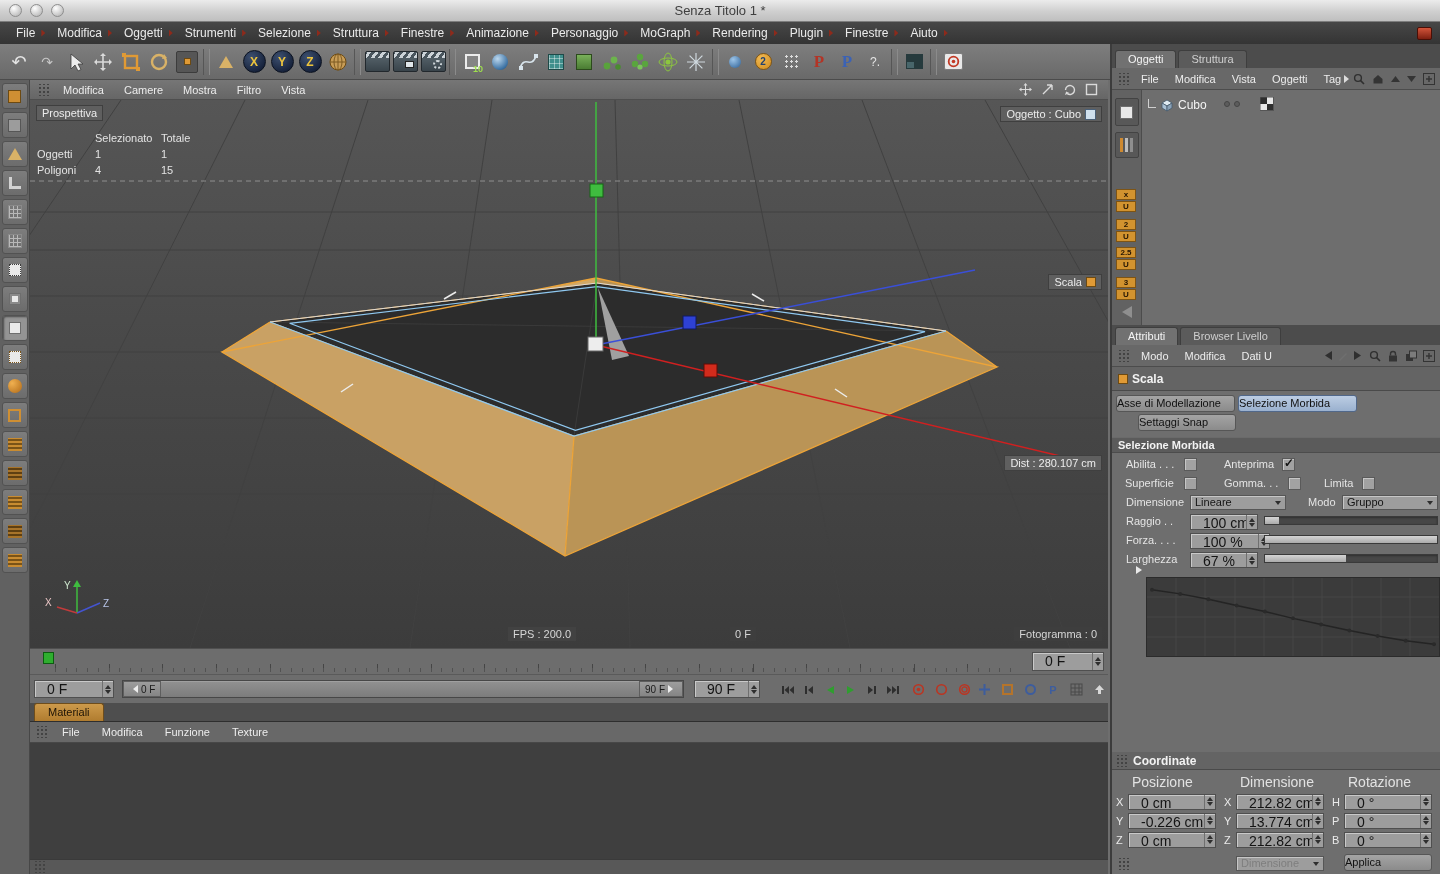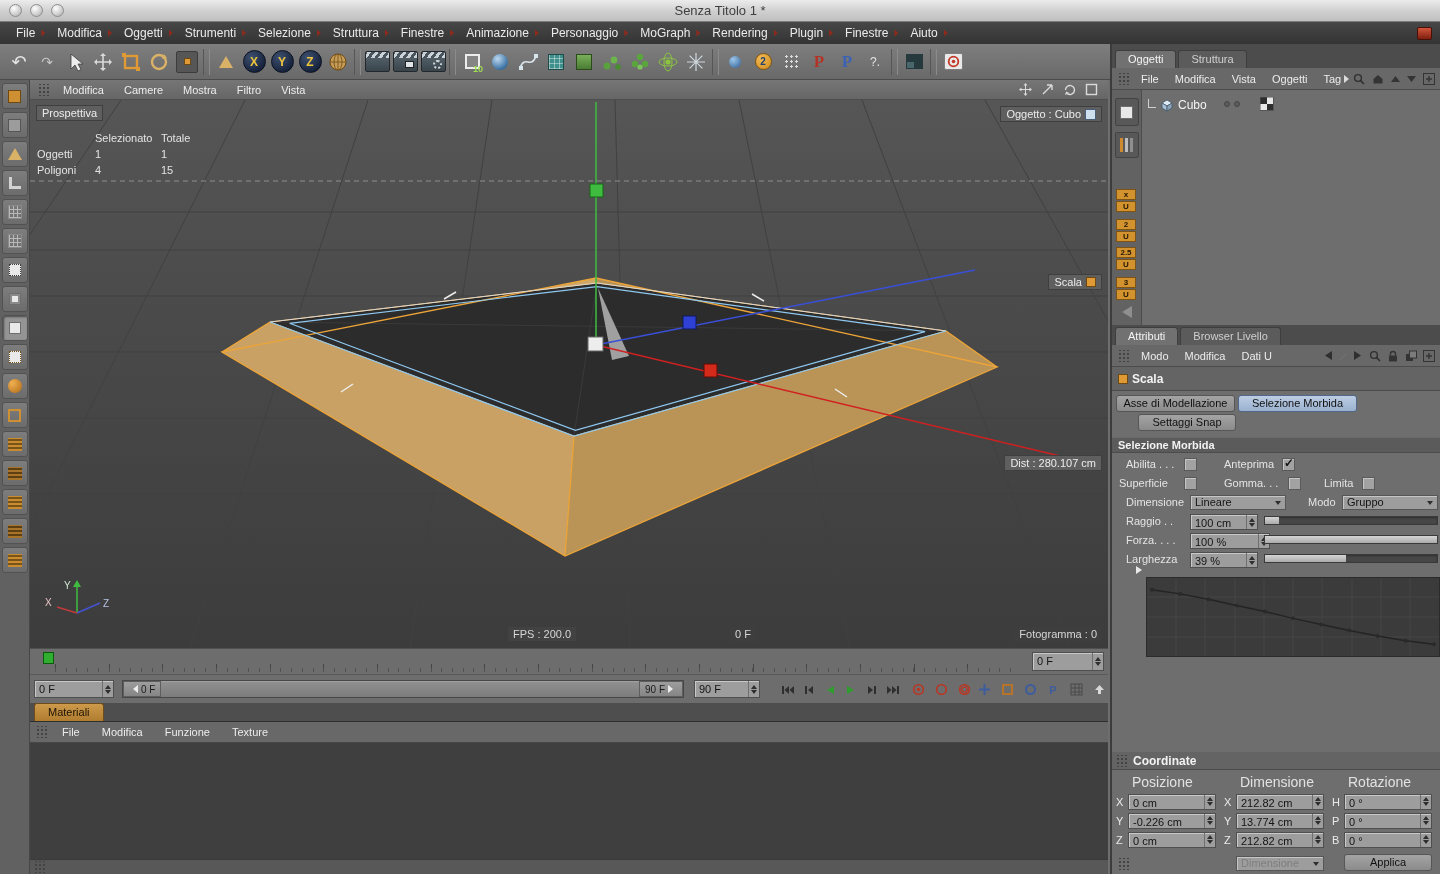--- a/index.html
+++ b/index.html
@@ -69,21 +69,21 @@
 .vp-info .c1{width:58px}.vp-info .c2{width:66px}.vp-info .c3{width:40px}
 .minisq{width:10px;height:10px;background:#e09a35;border:1px solid #6d4a12;flex:0 0 auto}
 .minicube{width:11px;height:11px;background:#cfe0ee;border:1px solid #4a6078;flex:0 0 auto}
 
 #ruler{position:absolute;left:30px;top:648px;width:1078px;height:26px;background:#6d6d6d;border-top:1px solid #4f4f4f}
 .playhead{position:absolute;left:13px;top:3px;width:11px;height:12px;background:#2fae2f;border:1px solid #0c5c10}
 .tick-labels{position:absolute;left:21px;top:2px;width:968px;display:flex;justify-content:space-between;color:#1f1f1f;font-size:11px}
 .ticks-min{position:absolute;left:25px;top:19px;width:966px;height:4px;background:repeating-linear-gradient(90deg,#525252 0 1px,transparent 1px 10.73px)}
 .ticks-maj{position:absolute;left:25px;top:15px;width:966px;height:8px;background:repeating-linear-gradient(90deg,#454545 0 1px,transparent 1px 53.66px)}
 .field{display:flex;align-items:stretch;background:#9d9d9d;border:1px solid #4f4f4f;box-shadow:inset 1px 1px 0 #c9c9c9}
-.field .val{flex:1;color:#141414;font-size:11px;line-height:16px;padding-left:4px;white-space:nowrap;overflow:hidden}
+.field .val{flex:1;color:#141414;font-size:14px;line-height:16px;padding-left:12px;white-space:nowrap;overflow:hidden}
 .spin{width:11px;border-left:1px solid #6f6f6f;display:flex;flex-direction:column;align-items:center;justify-content:center}
 .spin b.up{width:0;height:0;border:3px solid transparent;border-bottom:4px solid #2e2e2e;margin-bottom:1px}
 .spin b.dn{width:0;height:0;border:3px solid transparent;border-top:4px solid #2e2e2e}
 #transport{position:absolute;left:30px;top:674px;width:1078px;height:29px;background:#6d6d6d;border-top:1px solid #5a5a5a}
 .range{position:absolute;left:92px;top:5px;width:562px;height:18px;background:#585858;border:1px solid #474747;display:flex}
 .rh{background:linear-gradient(#9d9d9d,#858585);border:1px solid #5e5e5e;font-size:10px;color:#1a1a1a;display:flex;align-items:center;gap:3px;padding:0 5px}
 .tri-l{width:0;height:0;border:4px solid transparent;border-right:5px solid #ececec}
 .tri-r{width:0;height:0;border:4px solid transparent;border-left:5px solid #ececec}
 .rmid{flex:1;background:linear-gradient(#909090,#7c7c7c);border-top:1px solid #a0a0a0}
 .pbgroup{position:absolute;display:flex;gap:1px;align-items:center}
@@ -109,21 +109,21 @@
 .ub{width:20px;height:11px;background:#d2932f;border:1px solid #7e5414;color:#241503;font-size:8px;line-height:9px;text-align:center;margin:1px auto;font-weight:bold}
 .ubpair{position:absolute;left:4px}
 .stile{width:24px;height:28px;margin:0 auto;background:#585858;border:1px solid #434343;border-radius:2px;display:flex;align-items:center;justify-content:center}
 .flattri{position:absolute;left:4px;width:0;height:0;border:6px solid transparent;border-right:10px solid #8f8f8f}
 .objrow{position:absolute;left:36px;top:53px;display:flex;align-items:center;height:16px}
 .treeL{width:8px;height:9px;border-left:1px solid #cfcfcf;border-bottom:1px solid #cfcfcf;margin-right:4px;margin-top:-4px}
 .vdot{width:6px;height:6px;border-radius:50%;background:#5c5c5c;border:1px solid #454545}
 .sect{position:absolute;left:0;width:330px;height:16px;background:#5b5b5b;border-top:1px solid #6a6a6a;border-bottom:1px solid #4c4c4c;font-weight:bold;color:#f2f2f2;font-size:11px;line-height:15px;padding-left:6px}
 .hdr{position:absolute;left:0;width:330px;height:24px;background:#646464;border-bottom:1px solid #4a4a4a;display:flex;align-items:center}
 .hdr .t{font-weight:bold;font-size:12px;color:#f2f2f2;margin-left:4px}
-.abtn{position:absolute;height:17px;background:linear-gradient(#a4a4a4,#8b8b8b);border:1px solid #565656;border-radius:3px;font-size:11px;color:#101010;text-align:center;line-height:15px;overflow:hidden;white-space:nowrap}
+.abtn{position:absolute;height:17px;background:linear-gradient(#a4a4a4,#8b8b8b);border:1px solid #565656;border-radius:3px;font-size:11px;color:#101010;text-align:left;line-height:15px;overflow:hidden;white-space:nowrap}
 .abtn.soft{background:linear-gradient(#bccde3,#9ab1cf);border-color:#51688a}
 .plabel{position:absolute;color:#e4e4e4;font-size:11px;line-height:19px;white-space:nowrap}
 .cb{position:absolute;width:13px;height:13px;background:#a2a2a2;border:1px solid #5a5a5a;box-shadow:inset 1px 1px 0 #c6c6c6}
 .cb.checked::after{content:"\2713";position:absolute;left:1px;top:-3px;color:#131313;font-size:12px;font-weight:bold}
 .dd{position:absolute;height:15px;background:#9d9d9d;border:1px solid #565656;box-shadow:inset 1px 1px 0 #c6c6c6;font-size:11px;color:#141414;padding:0 4px;line-height:13px;white-space:nowrap}
 .dd::after{content:"";position:absolute;right:4px;top:5px;border:3.5px solid transparent;border-top:4.5px solid #2e2e2e}
 .dd.dis{color:#7e7e7e}
 .afield{position:absolute;height:16px}
 .sl{position:absolute;height:9px;background:#474747;border:1px solid #3a3a3a;box-shadow:inset 0 1px 2px #303030}
 .sl i{display:block;height:100%;background:linear-gradient(#d4d4d4,#ababab)}
@@ -860,21 +860,21 @@
   <div class="abtn soft" style="left:126px;top:351px;width:119px">Selezione Morbida</div>
   <div class="abtn" style="left:26px;top:370px;width:98px">Settaggi Snap</div>
 
   <div class="sect" style="top:393px">Selezione Morbida</div>
 
   <span class="plabel" style="left:14px;top:411px">Abilita . . .</span>
   <span class="cb" style="left:72px;top:414px"></span>
   <span class="plabel" style="left:112px;top:411px">Anteprima</span>
   <span class="cb checked" style="left:170px;top:414px"></span>
 
-  <span class="plabel" style="left:7px;top:430px">Superficie</span>
+  <span class="plabel" style="left:13px;top:430px">Superficie</span>
   <span class="cb" style="left:72px;top:433px"></span>
   <span class="plabel" style="left:112px;top:430px">Gomma. . .</span>
   <span class="cb" style="left:176px;top:433px"></span>
   <span class="plabel" style="left:212px;top:430px">Limita</span>
   <span class="cb" style="left:250px;top:433px"></span>
 
   <span class="plabel" style="left:14px;top:449px">Dimensione</span>
   <span class="dd" style="left:78px;top:451px;width:96px">Lineare</span>
   <span class="plabel" style="left:196px;top:449px">Modo</span>
   <span class="dd" style="left:230px;top:451px;width:96px">Gruppo</span>
@@ -898,21 +898,21 @@
         <b class="up"></b>
         <b class="dn"></b>
       </span>
     </span>
   <span class="sl" style="left:152px;top:491px;width:174px">
       <i style="width:100%"></i>
     </span>
 
   <span class="plabel" style="left:14px;top:506px">Larghezza</span>
   <span class="field afield" style="left:78px;top:508px;width:68px">
-      <span class="val">39 %</span>
+      <span class="val">67 %</span>
       <span class="spin">
         <b class="up"></b>
         <b class="dn"></b>
       </span>
     </span>
   <span class="sl" style="left:152px;top:510px;width:174px">
       <i style="width:47%"></i>
     </span>
 
   <span class="exp" style="left:24px;top:522px"></span>

